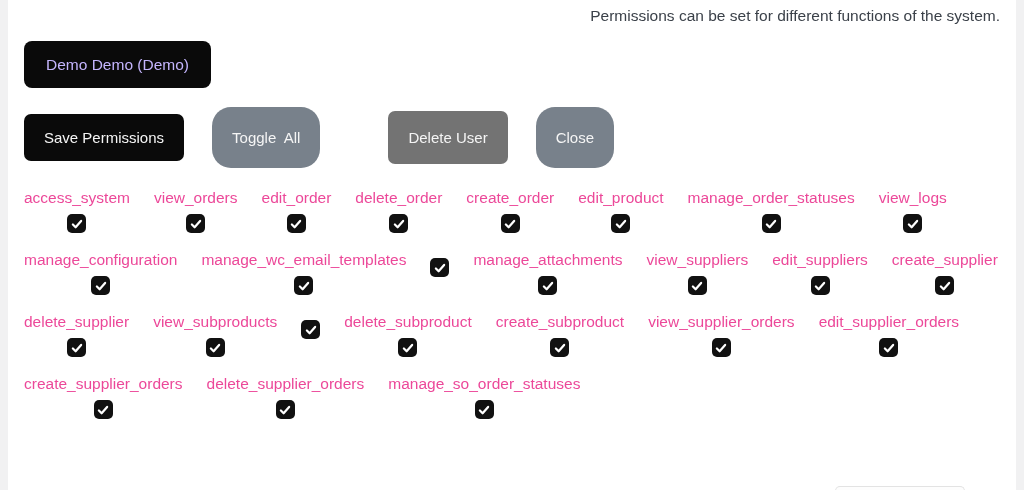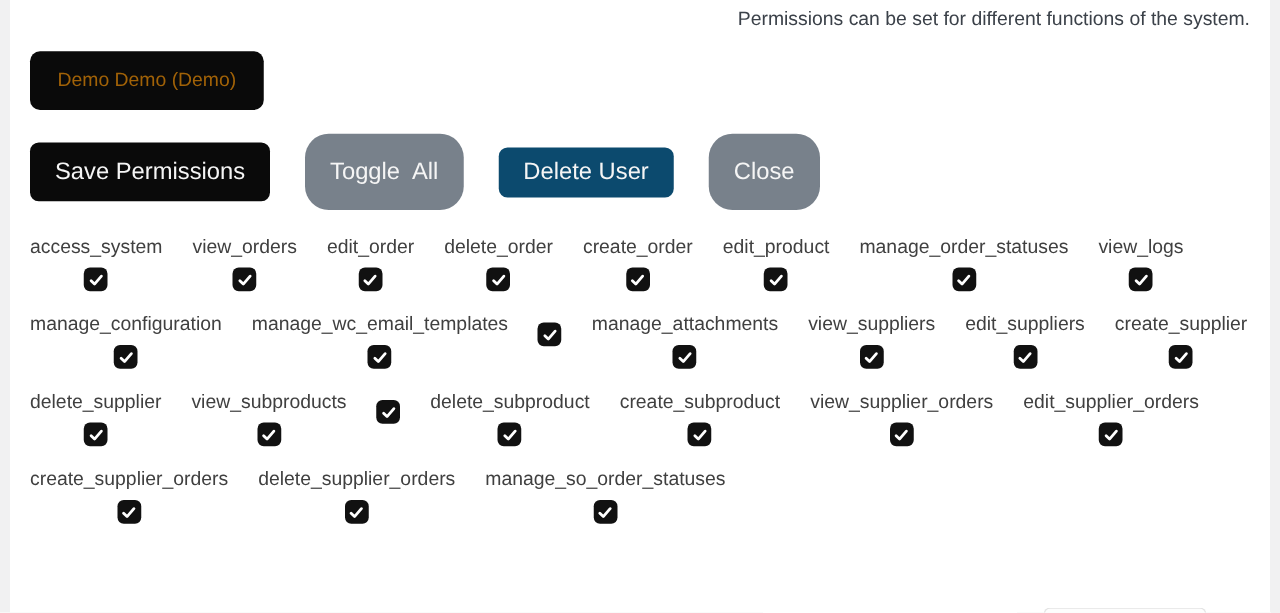--- a/index.html
+++ b/index.html
@@ -20,68 +20,68 @@
   .description {
     font-size: 15.5px;
     color: #3b4149;
     margin: 0;
     padding-top: 2px;
     text-align: right;
   }
   .user-btn {
     display: inline-block;
     background: #0a0a0a;
-    color: #a16207;
+    color: #c4b5fd;
     border: none;
     border-radius: 8px;
     padding: 0 22px;
     height: 47px;
     line-height: 47px;
     font-size: 15.5px;
     font-family: inherit;
     margin-top: 16px;
     cursor: pointer;
   }
   .actions {
     display: flex;
     align-items: center;
     gap: 28px;
     margin-top: 19px;
   }
   .btn {
     border: none;
     border-radius: 7px;
-    font-size: 19px;
+    font-size: 15px;
     font-family: inherit;
     color: #f5f5f5;
     white-space: pre;
     cursor: pointer;
     height: 47px;
     padding: 0 20px;
   }
   .btn-dark { background: #0a0a0a; }
   .btn-gray { background: #78818b; height: 61px; border-radius: 19px; }
-  .btn-red  { background: #0c4a6e; height: 40px; }
+  .btn-red  { background: #737373; height: 53px; margin-left: 40px; }
 
   .perm-list {
     margin-top: 21px;
     display: flex;
     flex-wrap: wrap;
     column-gap: 24px;
     row-gap: 18px;
     max-width: 985px;
   }
   .perm-item {
     display: flex;
     flex-direction: column;
     align-items: center;
   }
   .perm-label {
     font-size: 15.5px;
-    color: #404040;
+    color: #ec4899;
     white-space: nowrap;
   }
   .perm-checkbox {
     margin-top: 7px;
     width: 19px; height: 19px;
     background: #111111;
     border-radius: 5px;
     display: flex;
     align-items: center;
     justify-content: center;

